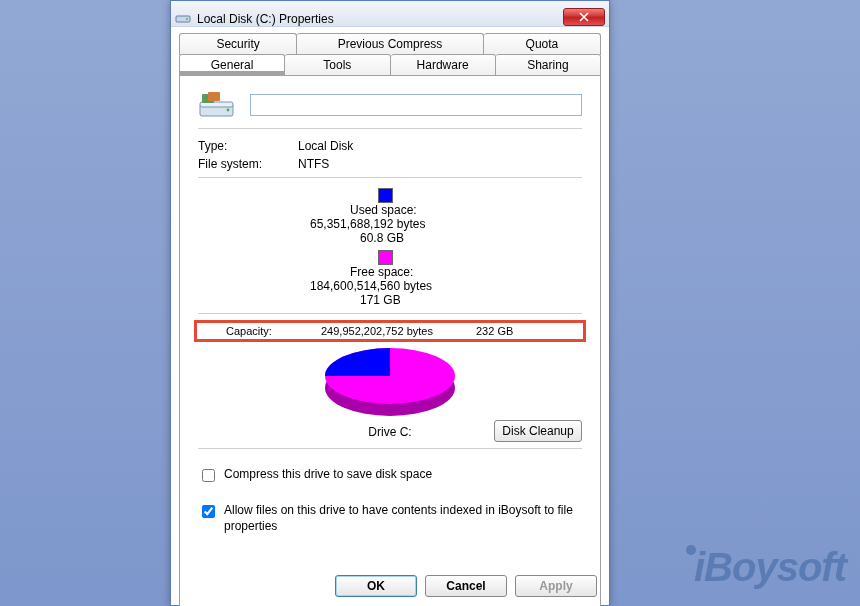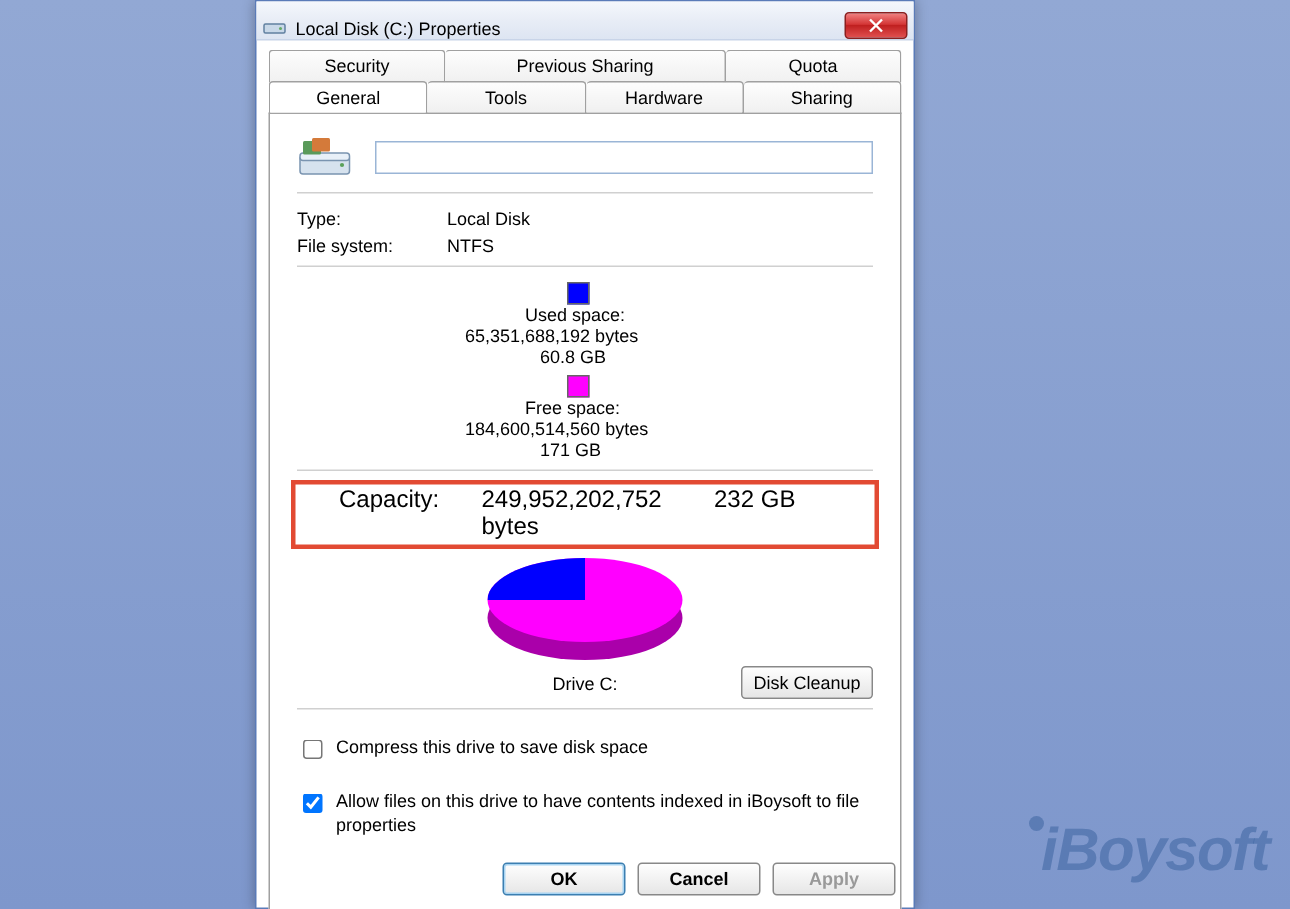--- a/index.html
+++ b/index.html
@@ -73,21 +73,21 @@
     text-align: center;
     line-height: 20px;
     font-size: 12px;
     cursor: pointer;
     position: relative;
     border-radius: 3px 3px 0 0;
   }
   .tab + .tab { border-left: none; }
   .tab.active {
     background: #fff;
-    border-bottom: 1px solid #a3a3a3;
+    border-bottom: 5px solid #a3a3a3;
     z-index: 2;
   }
   .tab-row.back .tab { border-bottom: none; }
   .tab-panel {
     border: 1px solid #a0a0a0;
     background: #fff;
     padding: 14px 18px;
     height: 600px;
   }
   .drive-header {
@@ -138,21 +138,21 @@
   .space-row .bytes { width: 160px; }
   .space-row .hr-val { width: 60px; text-align: left; }
   .capacity-box {
     border: 3px solid #e24a33;
     padding: 2px 4px;
     margin: 6px -4px;
   }
   .capacity-row {
     display: flex;
     align-items: flex-start;
-    font-size: 16px;
+    font-size: 11px;
   }
   .capacity-row .label { width: 95px; margin-left: 25px; }
   .capacity-row .bytes { width: 155px; }
   .capacity-row .hr-val { width: 60px; }
   .pie-area {
     text-align: center;
     margin: 6px 0 2px 0;
     position: relative;
   }
   .pie-wrap {
@@ -273,21 +273,21 @@
     <div class="close-btn">
       <svg viewBox="0 0 10 10">
           <path d="M1 1 L9 9 M9 1 L1 9" stroke="#fff" stroke-width="1.6"></path>
         </svg>
     </div>
   </div>
 
   <div class="tabs-area">
     <div class="tab-row back">
       <div class="tab">Security</div>
-      <div class="tab" style="flex:1.6">Previous Sharing</div>
+      <div class="tab" style="flex:1.6">Previous Compress</div>
       <div class="tab">Quota</div>
     </div>
     <div class="tab-row">
       <div class="tab active">General</div>
       <div class="tab">Tools</div>
       <div class="tab">Hardware</div>
       <div class="tab">Sharing</div>
     </div>
 
     <div class="tab-panel">

